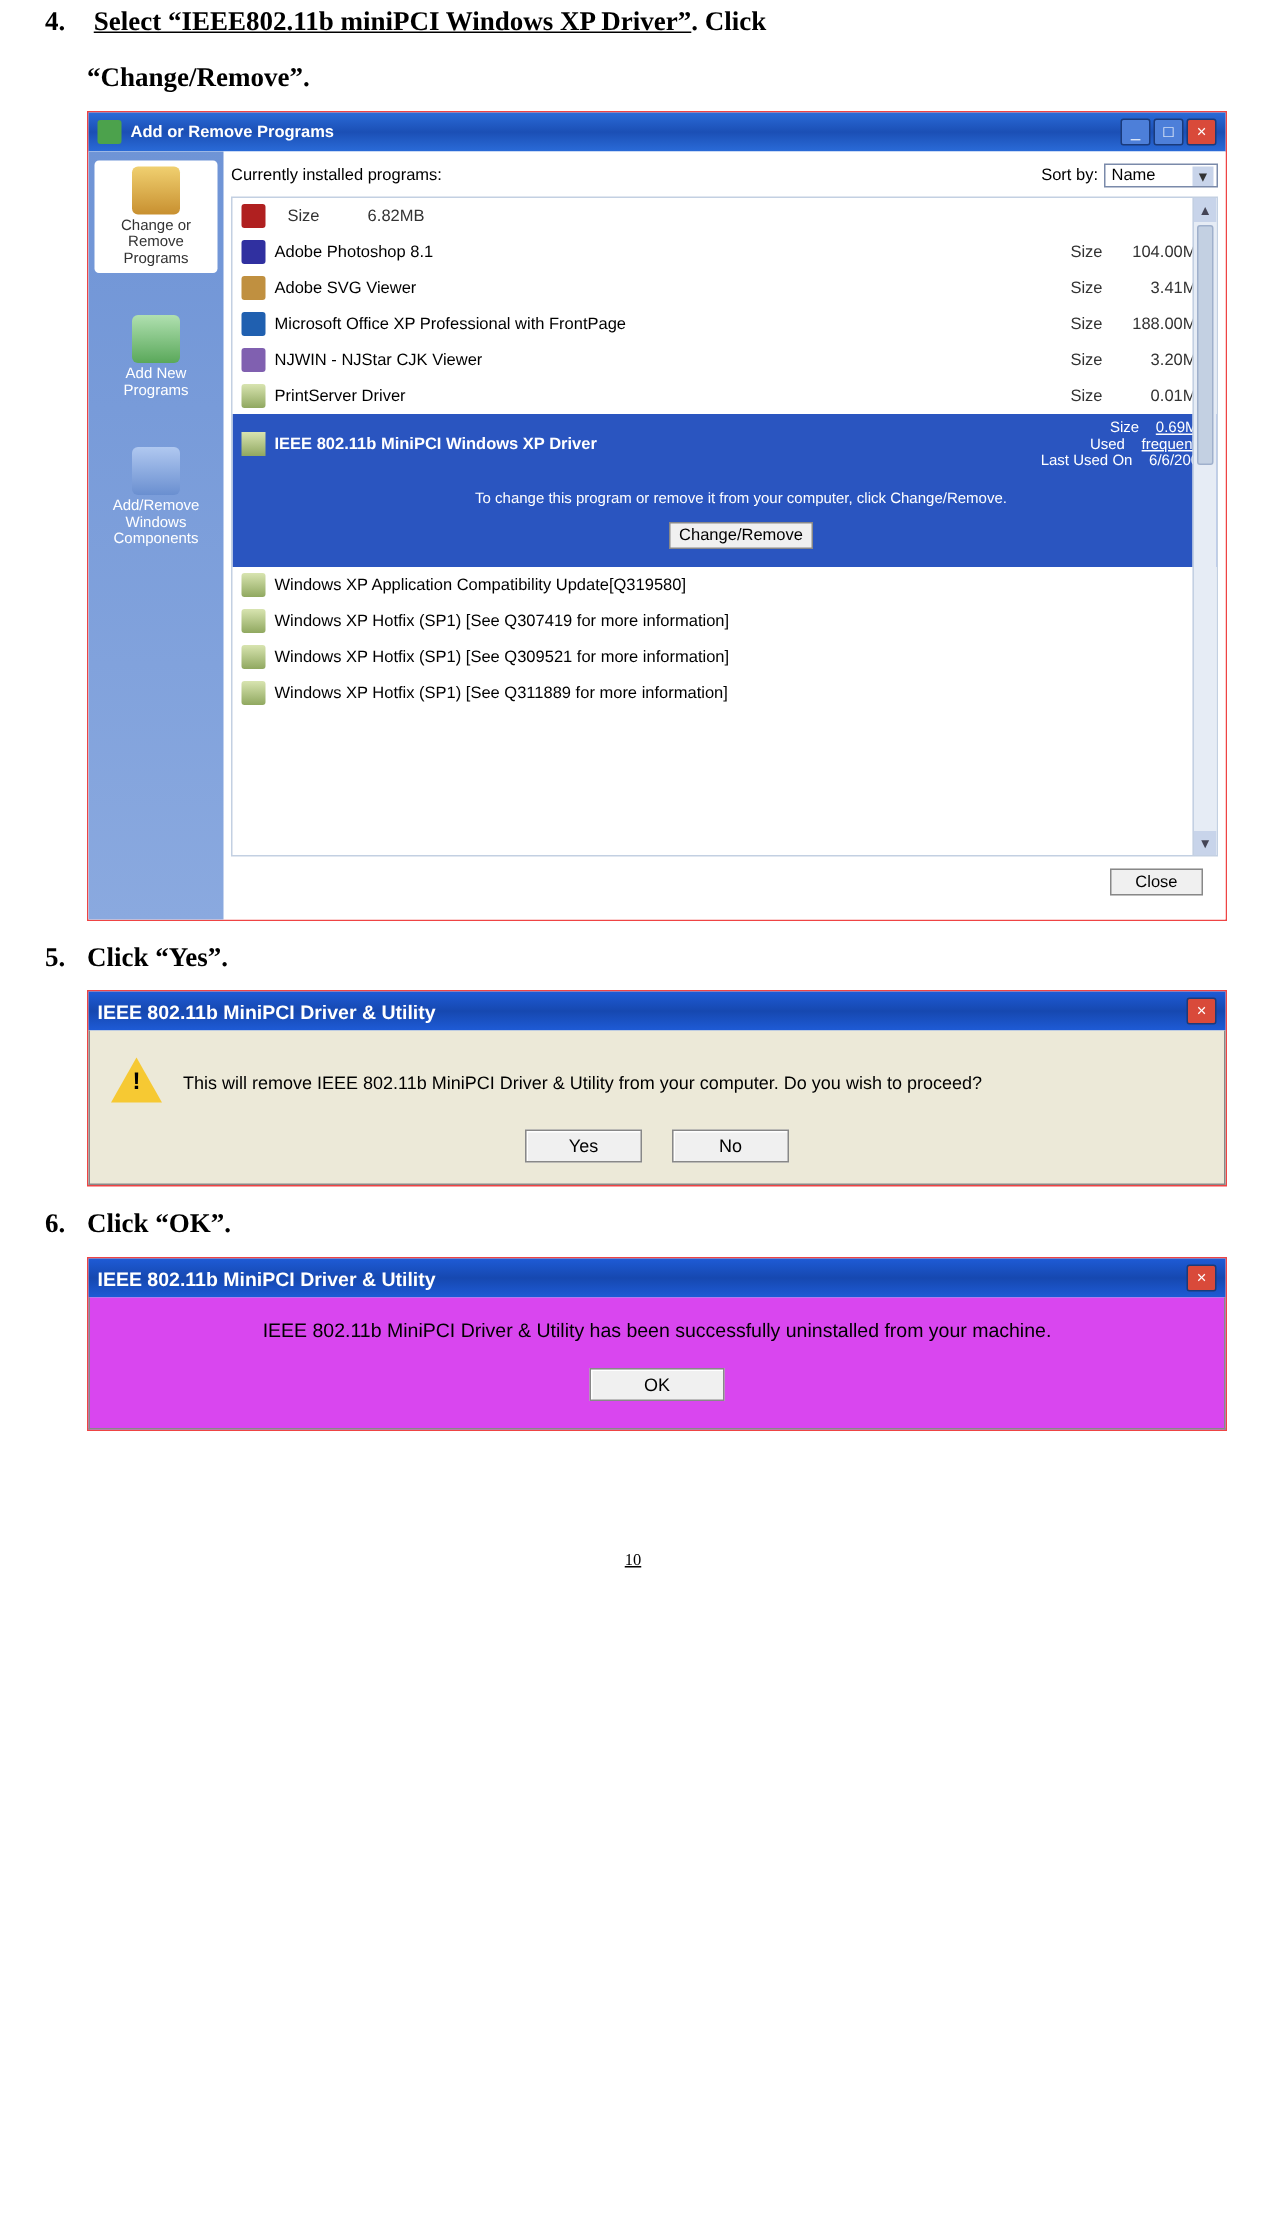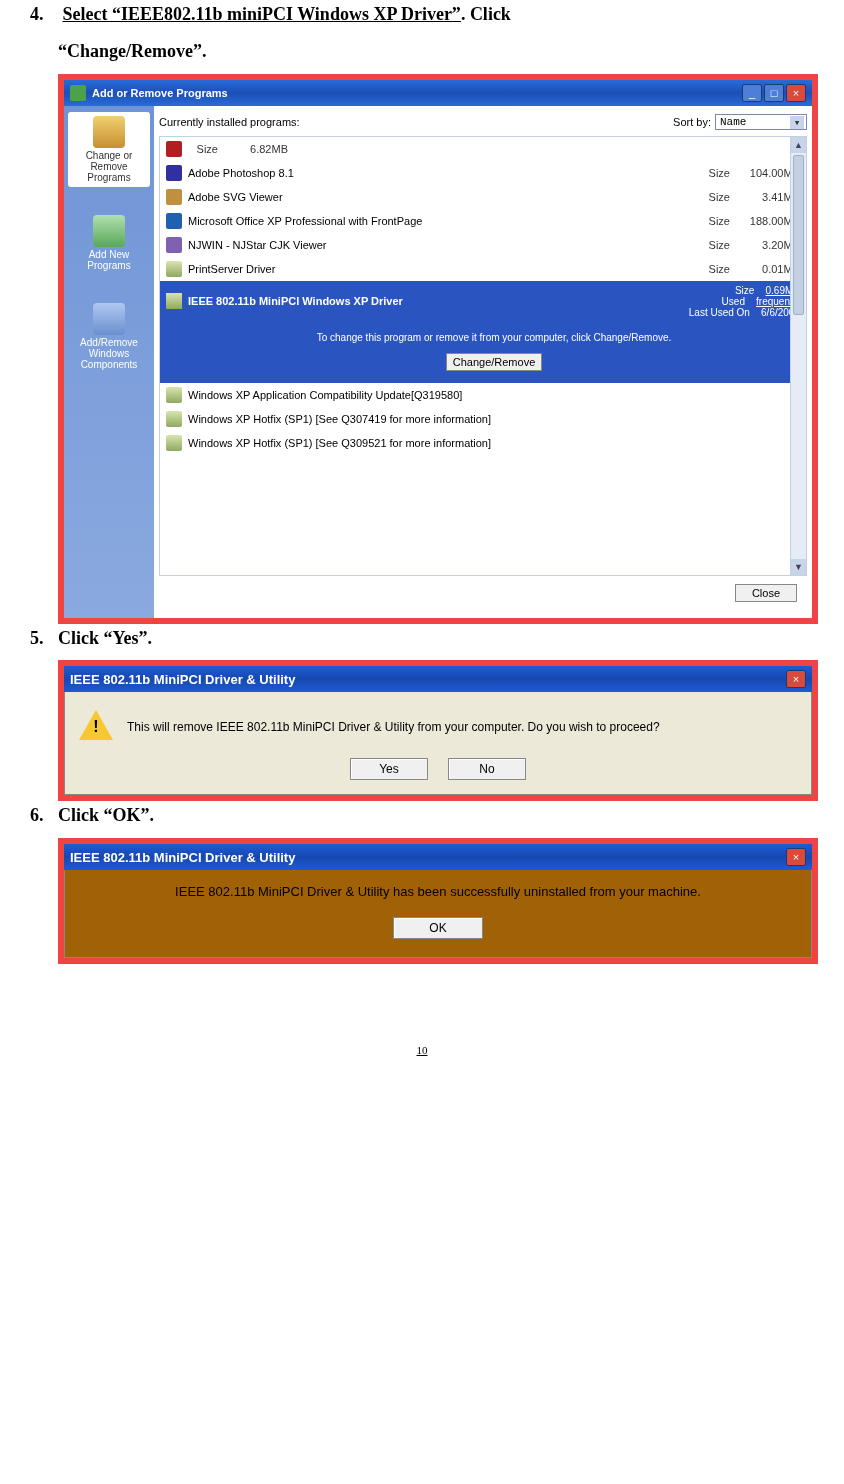--- a/index.html
+++ b/index.html
@@ -18,22 +18,22 @@
     line-height: 1.6;
   }
   .step-num {
     display: inline-block;
     width: 28px;
   }
   .step-indent {
     padding-left: 28px;
   }
   .window {
-    border: 6px solid #ef4444;
-    margin: 4px 0 0 28px;
+    border: 1px solid #ef4444;
+    margin: 4px 0 10px 28px;
     font-family: Tahoma, Arial, sans-serif;
     font-size: 11px;
   }
   
   .titlebar {
     background: linear-gradient(to bottom, #2a6bd8 0%, #1b4fb5 50%, #2a6bd8 100%);
     color: #fff;
     padding: 4px 6px;
     display: flex;
     align-items: center;
@@ -72,21 +72,21 @@
   .side-icon.box { background: linear-gradient(#f0d070,#c89030); }
   .side-icon.cd { background: linear-gradient(#b0e0b0,#5aa85a); }
   .side-icon.win { background: linear-gradient(#b0c8f0,#6a8fd0); }
   .arp-main { flex:1; padding:8px 5px; position:relative; }
   .arp-top {
     display:flex; justify-content:space-between; align-items:center; margin-bottom:6px;
   }
   .sortby { display:flex; align-items:center; gap:4px; font-size:11px;}
   .dropdown {
     border:1px solid #7a8aaa; background:#fff; padding:1px 18px 1px 4px;
-    width:92px; position:relative;font-family:Liberation Mono, monospace;
+    width:76px; position:relative;
   }
   .dropdown:after {
     content:"▾"; position:absolute; right:2px; top:1px;
     width:14px; text-align:center; background:#c8d4ea; color:#333;
   }
   .prog-list {
     border:1px solid #c3d0e2; background:#fff; height:440px; position:relative;
     overflow:hidden;
   }
   .prog-row {
@@ -147,21 +147,21 @@
   }
   .dlg-text { flex:1; font-size:12px; font-family: Tahoma, Arial, sans-serif;}
   .dlg-btn {
     border:1px solid #888; background:#f0f0f0; padding:3px 0; width:78px;
     text-align:center; font-size:12px; font-family: Tahoma, Arial, sans-serif;
     box-shadow: inset 1px 1px 0 #fff;
   }
   .dlg-combined { background:#ece9d8; border:1px solid #888; border-top:none; padding-bottom:14px;}
   .dlg-combined .row1 { display:flex; align-items:center; gap:14px; padding:18px 14px 14px;}
   .dlg3-body {
-    background:#a16207; border:1px solid #888; border-top:none;
+    background:#d946ef; border:1px solid #888; border-top:none;
     padding:14px 28px 18px; text-align:center;
   }
   .dlg3-body .msg { font-size:13px; font-family: Tahoma, Arial, sans-serif; margin-bottom:18px;}
   .titlebar.dlg-tb {
     background: linear-gradient(to bottom, #1e5bd6 0%, #1648b0 50%, #1e5bd6 100%);
     font-size:13px;
   }
   .titlebar.dlg-tb .winbtn.close { width:20px; height:18px;}
   .pagenum { text-align:center; font-size:11px; margin-top:80px;text-decoration:underline;}
 </style>
@@ -270,20 +270,24 @@
           <span class="prog-name">Windows XP Application Compatibility Update[Q319580]</span>
         </div>
         <div class="prog-row">
           <span class="picon inst"></span>
           <span class="prog-name">Windows XP Hotfix (SP1) [See Q307419 for more information]</span>
         </div>
         <div class="prog-row">
           <span class="picon inst"></span>
           <span class="prog-name">Windows XP Hotfix (SP1) [See Q309521 for more information]</span>
         </div>
+        <div class="prog-row">
+          <span class="picon inst"></span>
+          <span class="prog-name">Windows XP Hotfix (SP1) [See Q311889 for more information]</span>
+        </div>
         <div class="scroll-stub">
           <div class="arrow">▲</div>
           <div class="thumb"></div>
           <div class="arrow bottom">▼</div>
         </div>
       </div>
       <div class="close-row">
         <span class="close-btn">Close</span>
       </div>
     </div>

